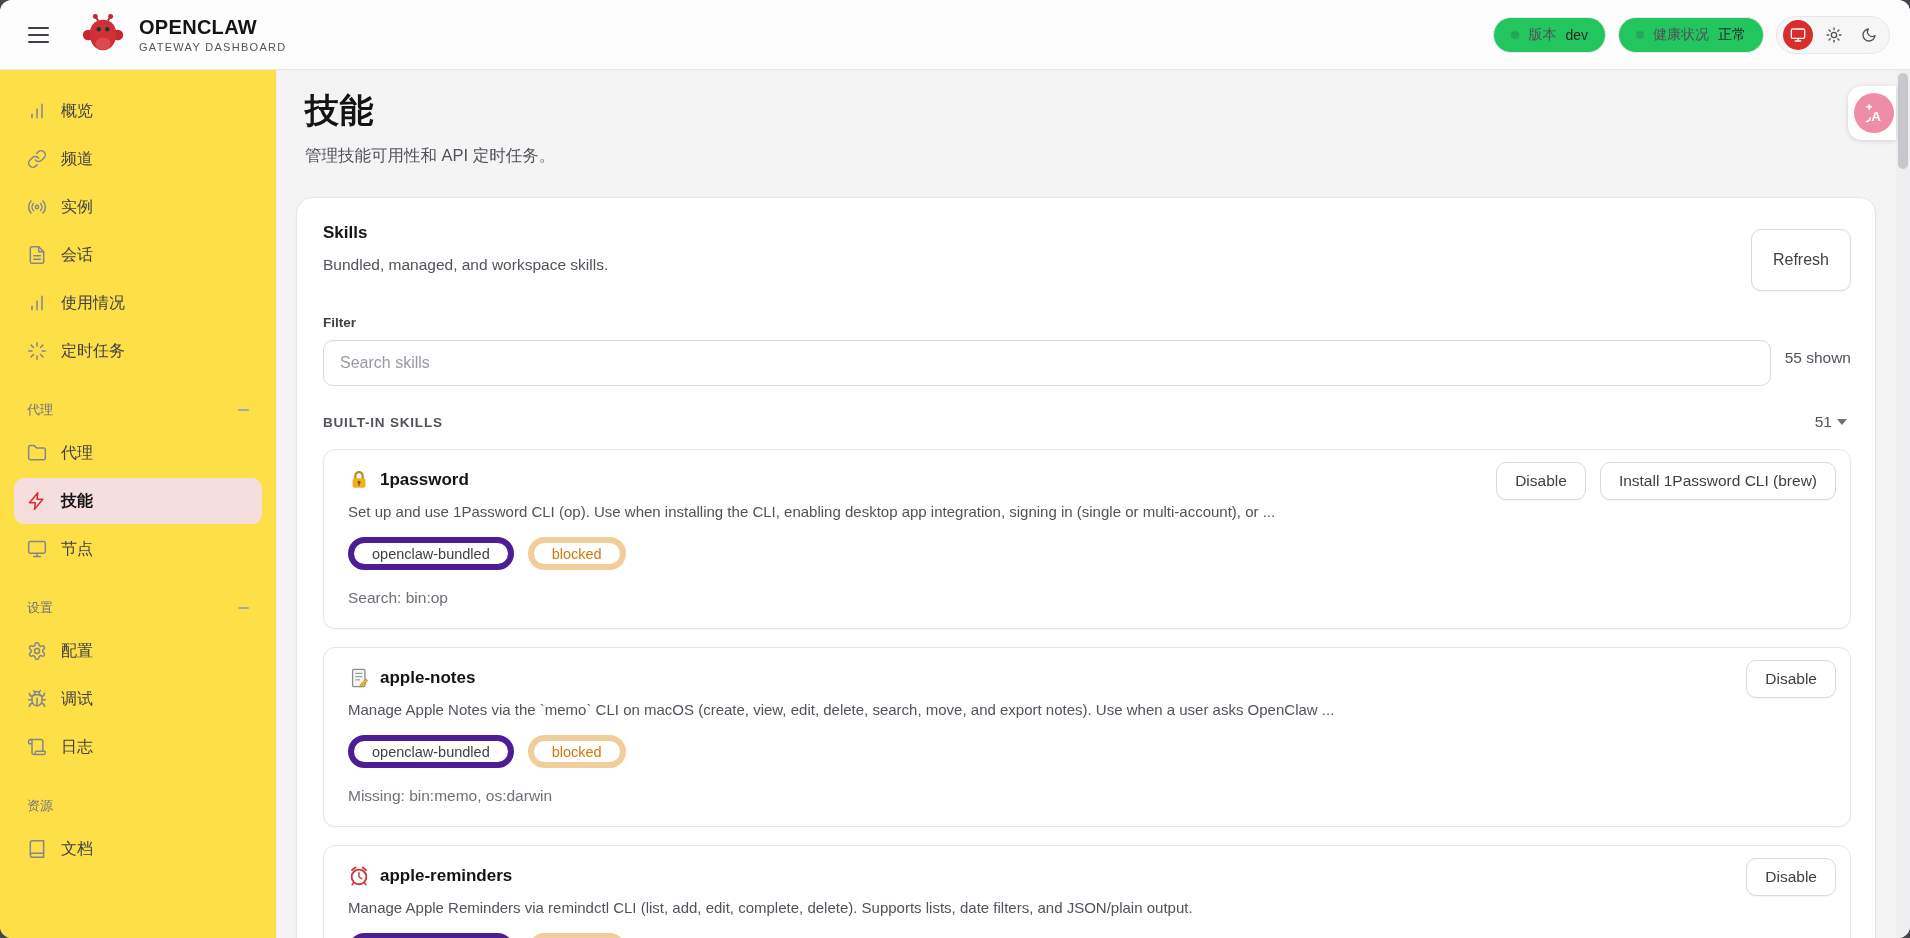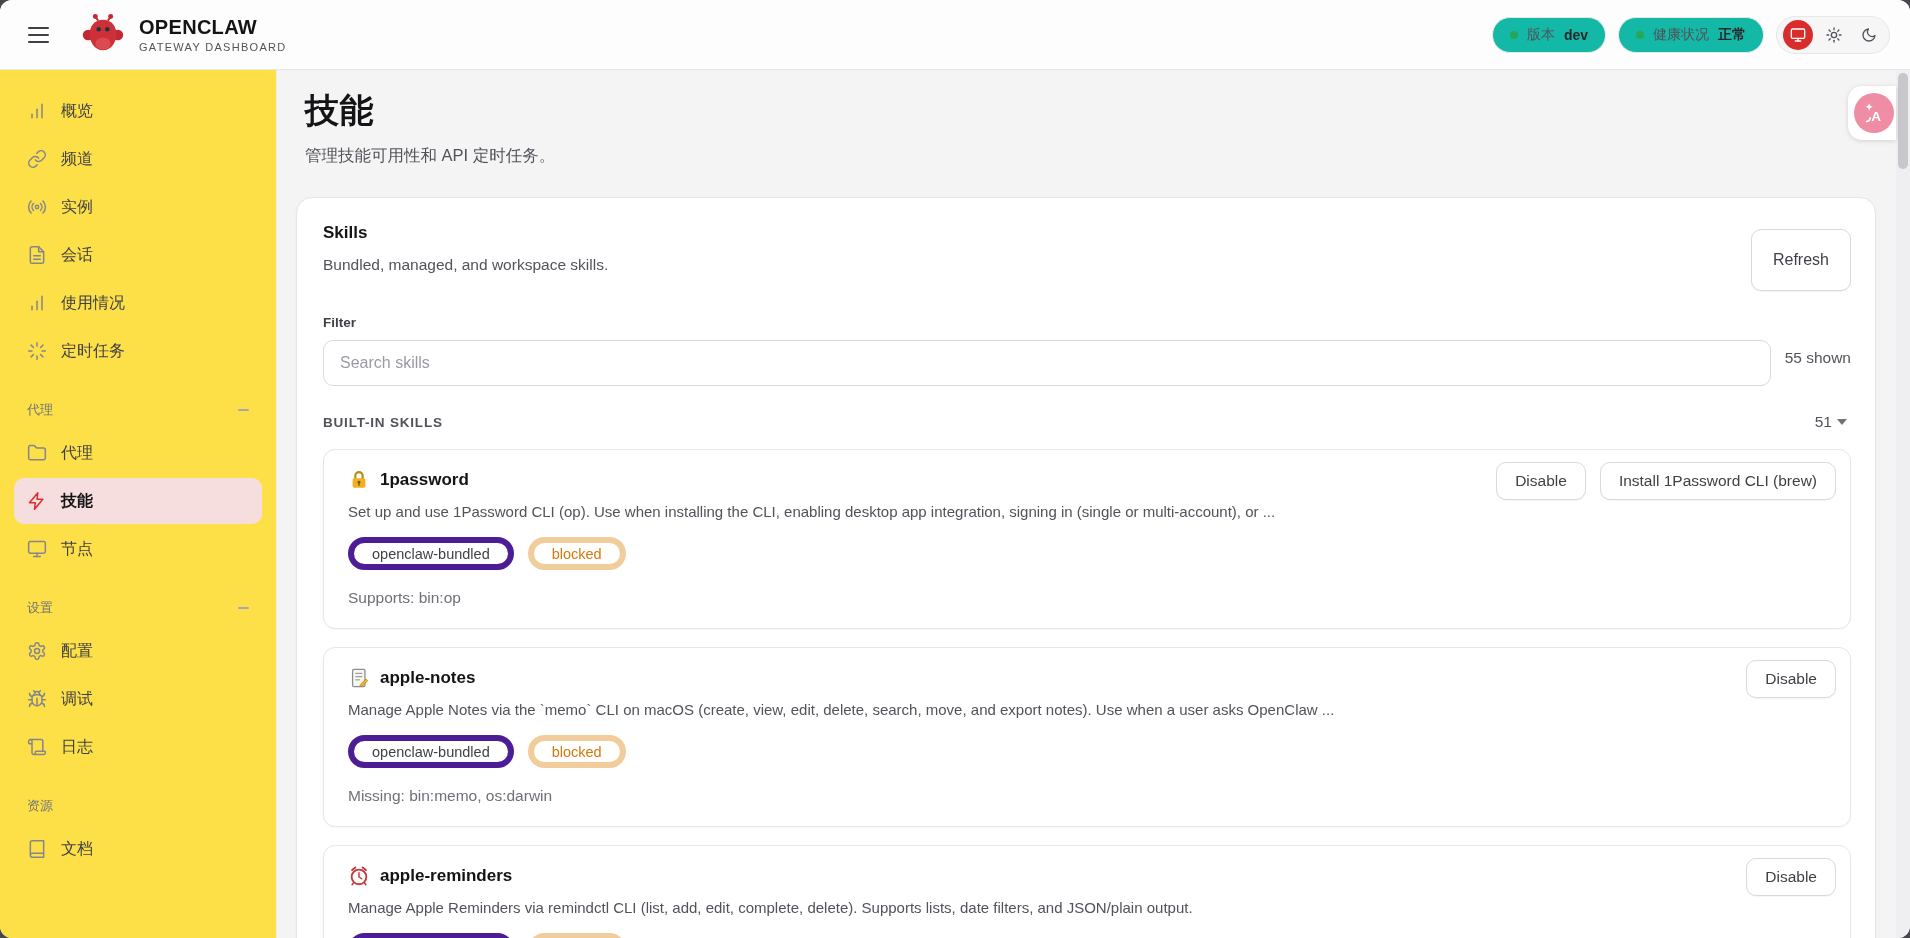--- a/index.html
+++ b/index.html
@@ -26,24 +26,24 @@
     display:flex; flex-direction:column; justify-content:center; gap:5px; cursor:pointer;
   }
   .hamburger span { display:block; width:21px; height:2px; background:#3f3f46; border-radius:1px; margin-left:6px; }
   .brand { display:flex; align-items:center; gap:13px; margin-left:16px; }
   .brand-text { display:flex; flex-direction:column; }
   .brand-title { font-size:20px; font-weight:800; color:#141416; letter-spacing:.3px; line-height:1.1; }
   .brand-sub { font-size:11px; color:#52525b; letter-spacing:1.3px; margin-top:3px; font-weight:500; }
   .topbar-right { margin-left:auto; display:flex; align-items:center; gap:12px; }
   .pill {
     display:flex; align-items:center; gap:9px; height:36px; padding:0 17px;
-    border:1px solid #e7e7e9; border-radius:999px; background:#14b8a6;
+    border:1px solid #e7e7e9; border-radius:999px; background:#22c55e;
     font-size:14px; color:#52525b;
   }
-  .pill .value { color:#27272a;font-weight:bold; }
+  .pill .value { color:#27272a; }
   .dot { width:8px; height:8px; border-radius:50%; background:#25a757; }
   .theme-group {
     display:flex; align-items:center; gap:7px; padding:3px 6px; height:38px;
     border:1px solid #e7e7e9; border-radius:999px; background:#f6f6f7;
   }
   .theme-btn {
     width:28px; height:28px; border-radius:50%; border:none; background:transparent;
     display:flex; align-items:center; justify-content:center; cursor:pointer; color:#52525b;
   }
   .theme-btn.active { width:30px; height:30px; background:#d92d2d; color:#ffffff; }
@@ -397,21 +397,21 @@
                   <rect x="11.3" y="15.3" width="1.4" height="3" fill="#7a5a0a"></rect>
                 </svg>
             </span>
             <span class="card-name">1password</span>
           </div>
           <div class="card-desc">Set up and use 1Password CLI (op). Use when installing the CLI, enabling desktop app integration, signing in (single or multi-account), or ...</div>
           <div class="badges">
             <span class="badge">openclaw-bundled</span>
             <span class="badge warn">blocked</span>
           </div>
-          <div class="missing">Supports: bin:op</div>
+          <div class="missing">Search: bin:op</div>
           <div class="card-actions">
             <button class="btn">Disable</button>
             <button class="btn">Install 1Password CLI (brew)</button>
           </div>
         </div>
 
         <div class="card">
           <div class="card-title-row">
             <span>
               <svg width="22" height="22" viewBox="0 0 24 24">

